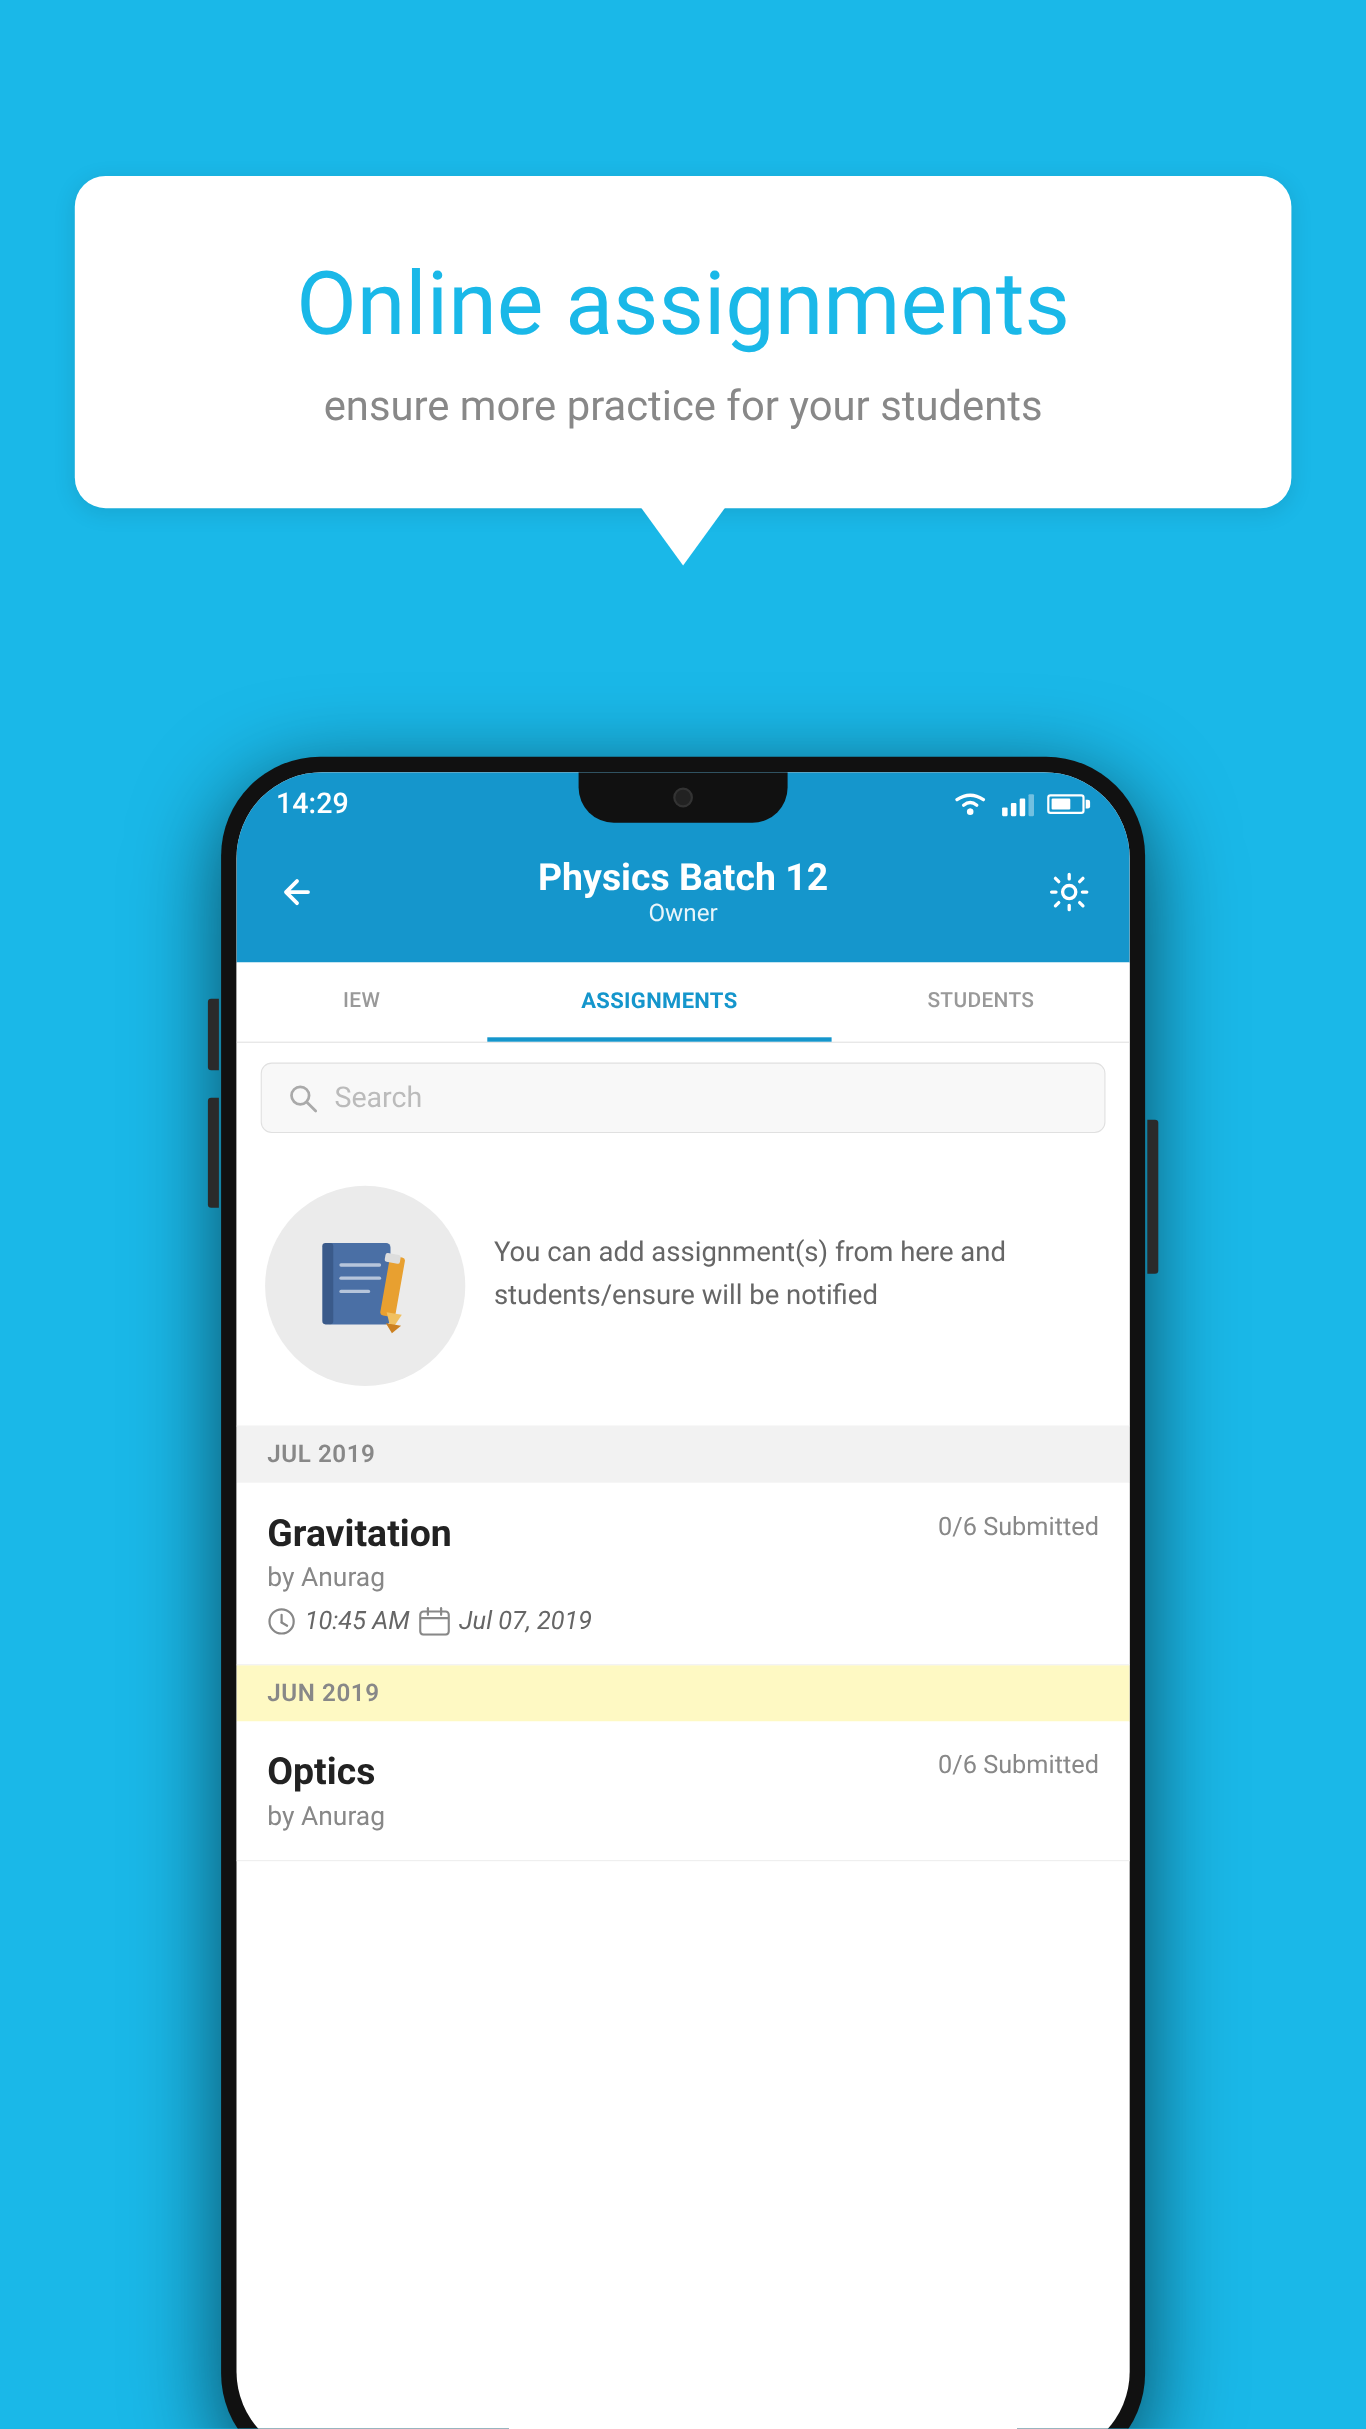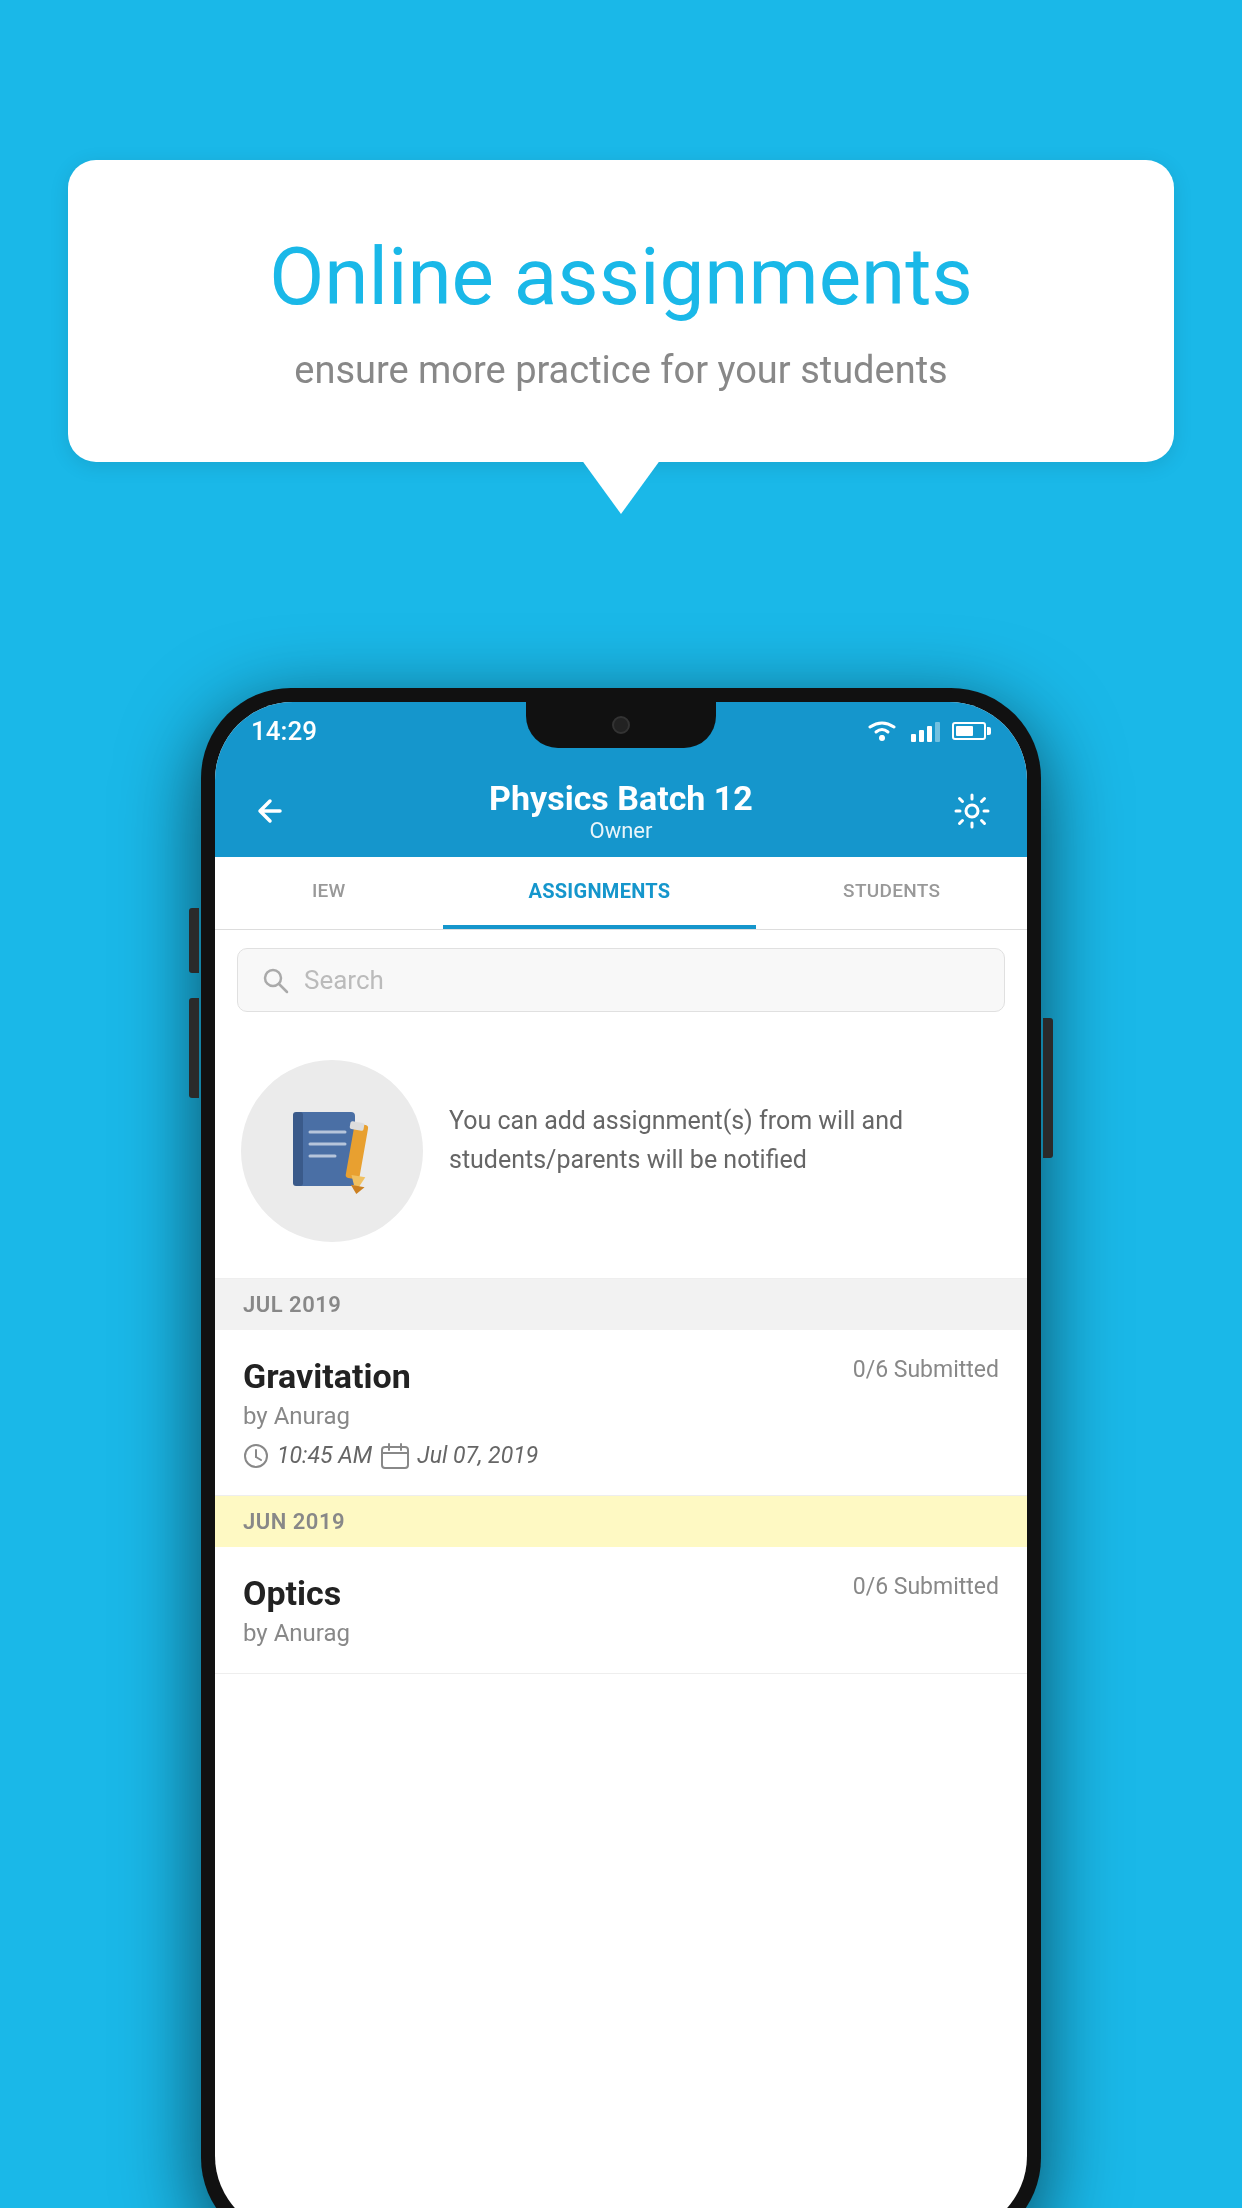--- a/index.html
+++ b/index.html
@@ -102,21 +102,21 @@
 
           <div style="display:flex; align-items:center;">
             <div style="width:34px; height:18px; border:2px solid white; border-radius:3px; position:relative; padding:2px;">
               <div style="background:white; height:100%; width:65%; border-radius:1px;"></div>
             </div>
             <div style="width:4px; height:8px; background:white; border-radius:0 2px 2px 0; margin-left:1px;"></div>
           </div>
         </div>
       </div>
 
-      <div style="background:#1596cc; padding:18px 30px 14px; display:flex; align-items:center; justify-content:space-between;">
+      <div style="background:#1596cc; padding:18px 30px 32px; display:flex; align-items:center; justify-content:space-between;">
 
         <div style="width:50px; height:50px; display:flex; align-items:center; justify-content:center; cursor:pointer;">
           <svg width="36" height="36" viewBox="0 0 36 36">
             <path d="M28 18 L8 18 M8 18 L18 8 M8 18 L18 28" stroke="white" stroke-width="3.5" fill="none" stroke-linecap="round" stroke-linejoin="round"></path>
           </svg>
         </div>
 
         <div style="text-align:center;">
           <div style="font-size:34px; font-weight:700; color:white;">Physics Batch 12</div>
           <div style="font-size:22px; color:rgba(255,255,255,0.9);">Owner</div>
@@ -166,21 +166,21 @@
             <line x1="25" y1="52" x2="50" y2="52" stroke="white" stroke-width="3" stroke-linecap="round" opacity="0.6"></line>
 
             <rect x="65" y="20" width="14" height="55" rx="3" fill="#e8a030" transform="rotate(10, 72, 47)"></rect>
             <polygon points="65,72 79,72 72,88" fill="#f0c060" transform="rotate(10, 72, 80)"></polygon>
             <polygon points="65,82 79,82 72,90" fill="#cc8020" transform="rotate(10, 72, 86)"></polygon>
             <rect x="65" y="18" width="14" height="8" rx="2" fill="#ddd" transform="rotate(10, 72, 22)"></rect>
           </svg>
         </div>
 
         <div style="flex:1;">
-          <p style="font-size:25px; color:#666; line-height:1.55; margin-bottom:20px;">You can add assignment(s) from will and students/parents will be notified</p>
+          <p style="font-size:25px; color:#666; line-height:1.55; margin-bottom:20px;">You can add assignment(s) from here and students/ensure will be notified</p>
         </div>
       </div>
 
       <div style="background:#f2f2f2; padding:13px 28px;">
         <span style="font-size:22px; color:#888; font-weight:600; letter-spacing:0.5px;">JUL 2019</span>
       </div>
 
       <div style="background:white; padding:26px 28px; border-bottom:1px solid #eee;">
         <div style="display:flex; justify-content:space-between; align-items:flex-start; margin-bottom:6px;">
           <span style="font-size:34px; font-weight:700; color:#222;">Gravitation</span>

